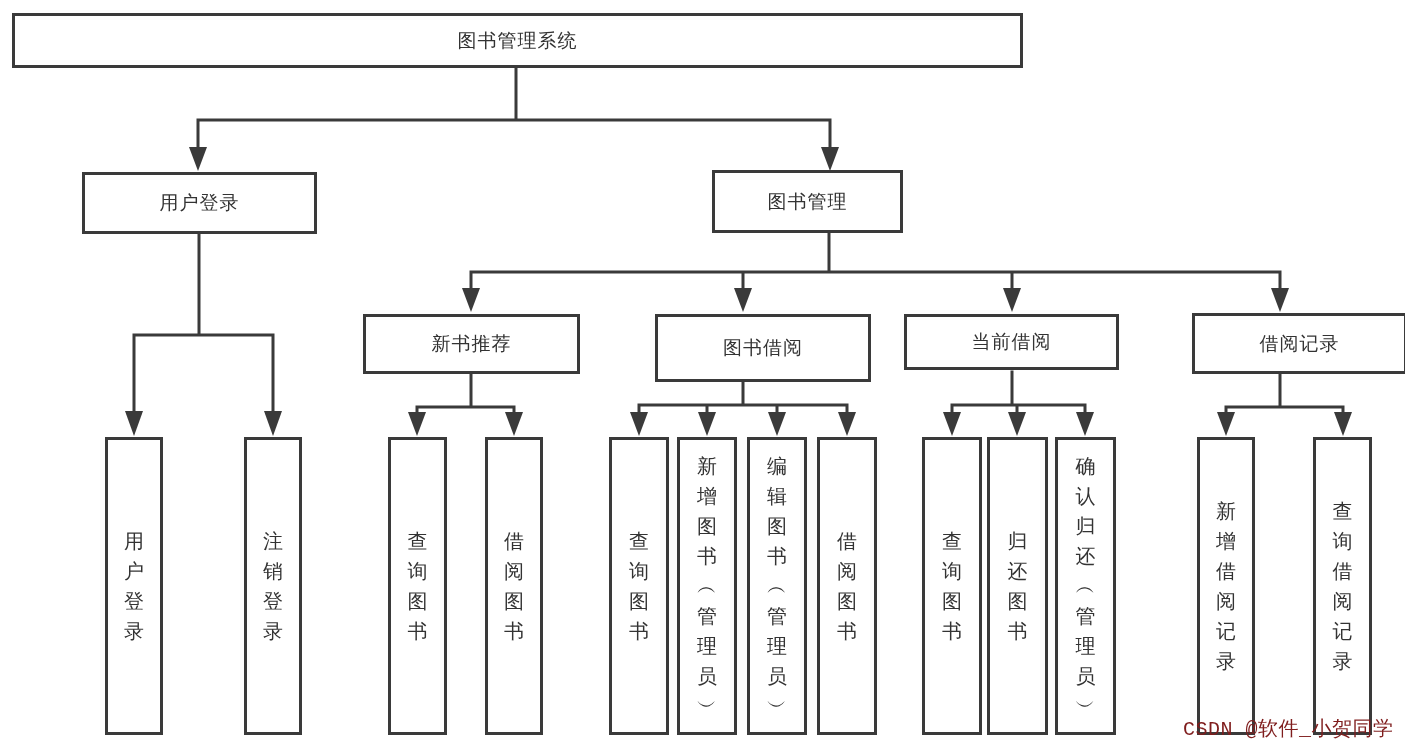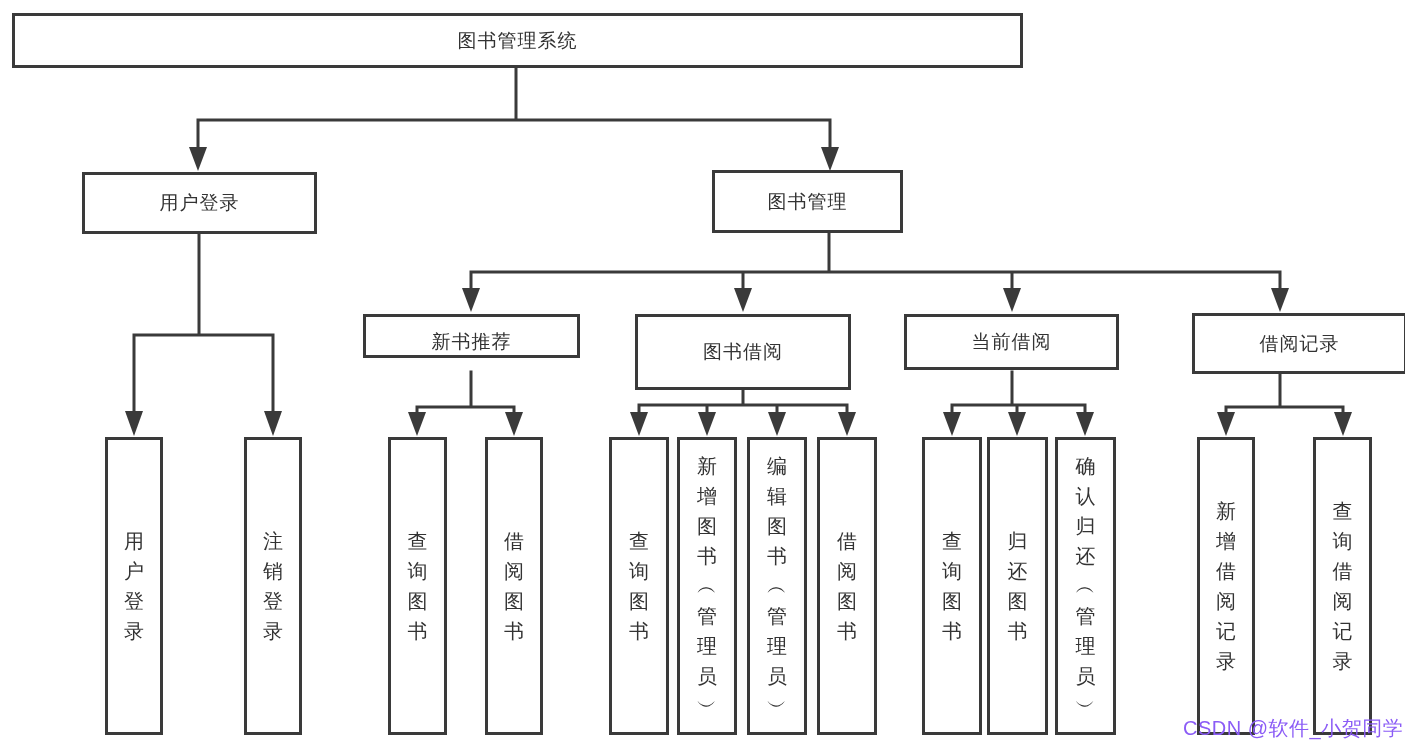--- a/index.html
+++ b/index.html
@@ -17,22 +17,22 @@
     position:absolute;border:3px solid #3a3a3a;background:#ffffff;box-sizing:border-box;
     top:437px;height:298px;
   }
   .v-label{
     position:absolute;inset:0;display:flex;flex-direction:column;
     align-items:center;justify-content:center;
     font-size:20px;color:#333333;
   }
   .v-label div{height:30px;line-height:30px;text-align:center;}
   .watermark{
-    position:absolute;left:1183px;top:715px;font-size:20px;color:#8b5cf6;
-    letter-spacing:0.5px;white-space:nowrap;z-index:5;
+    position:absolute;left:1183px;top:715px;font-size:20px;color:#7f1d1d;
+    letter-spacing:0.5px;white-space:nowrap;z-index:5;font-family:Liberation Mono, monospace;
   }
 </style>
 </head>
 <body>
 
 <div class="canvas">
 
   <svg class="wires" viewBox="0 0 1405 747">
     <g stroke="#3a3a3a" stroke-width="3" fill="none" stroke-linecap="square">
 
@@ -77,24 +77,24 @@
     <span>用户登录</span>
   </div>
 
   <div class="box" style="left:12px;top:13px;width:1011px;height:55px;">
     <span>图书管理系统</span>
   </div>
   <div class="box" style="left:712px;top:170px;width:191px;height:63px;">
     <span>图书管理</span>
   </div>
 
-  <div class="box" style="left:363px;top:314px;width:217px;height:44px;align-items:flex-end;">
+  <div class="box" style="left:363px;top:314px;width:217px;height:60px;">
     <span>新书推荐</span>
   </div>
-  <div class="box" style="left:635px;top:314px;width:216px;height:76px;">
+  <div class="box" style="left:655px;top:314px;width:216px;height:68px;">
     <span>图书借阅</span>
   </div>
   <div class="box" style="left:904px;top:314px;width:215px;height:56px;">
     <span>当前借阅</span>
   </div>
   <div class="box" style="left:1192px;top:313px;width:215px;height:61px;">
     <span>借阅记录</span>
   </div>
 
   <div class="vbox" style="left:105px;width:58px;">

